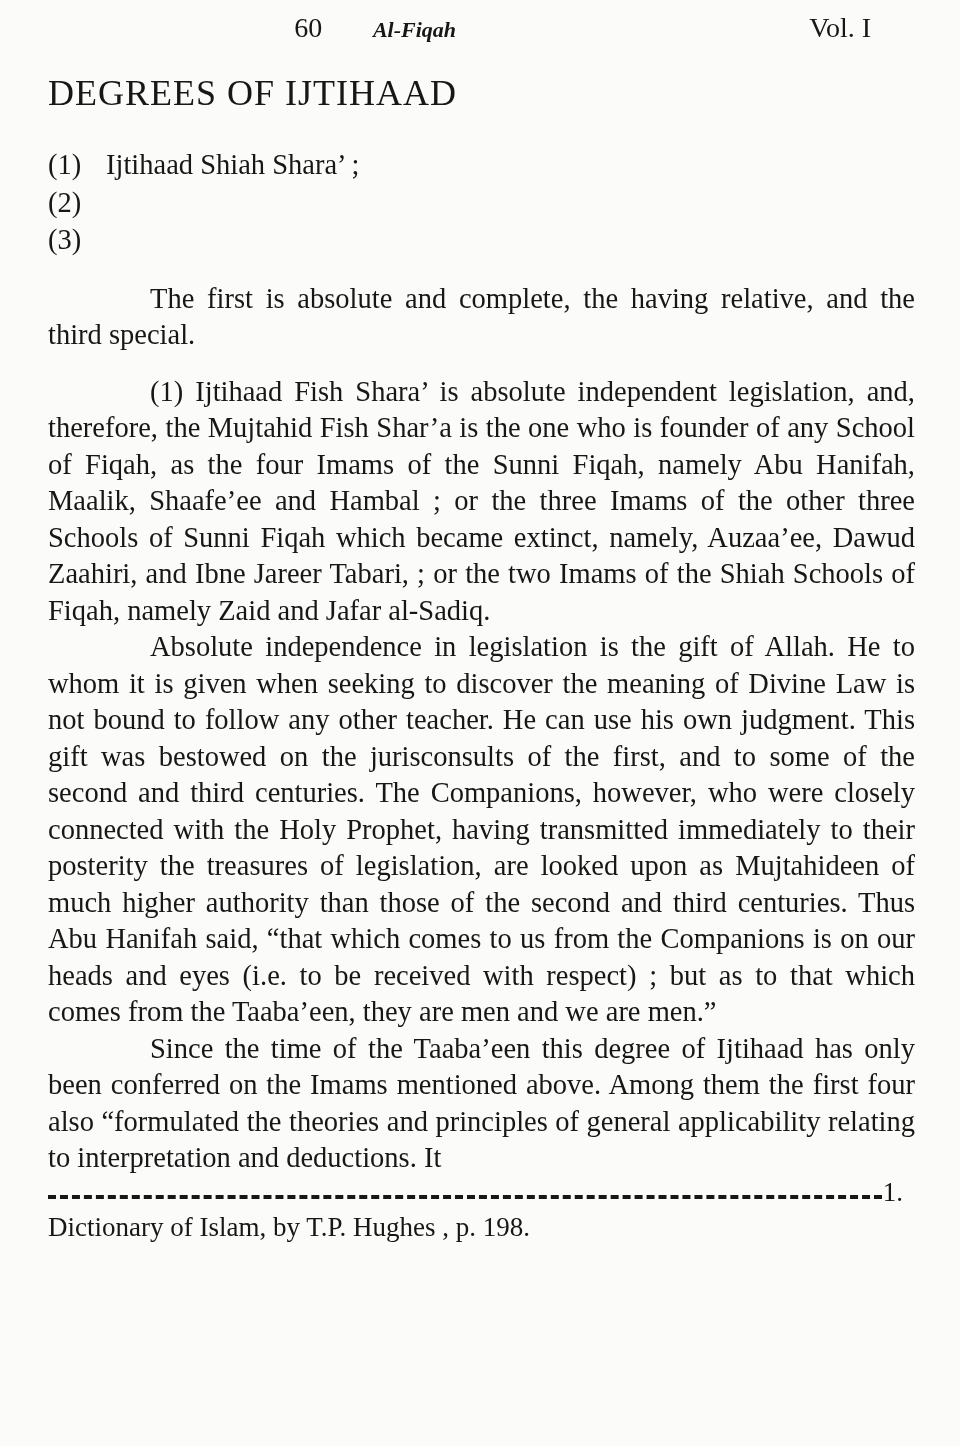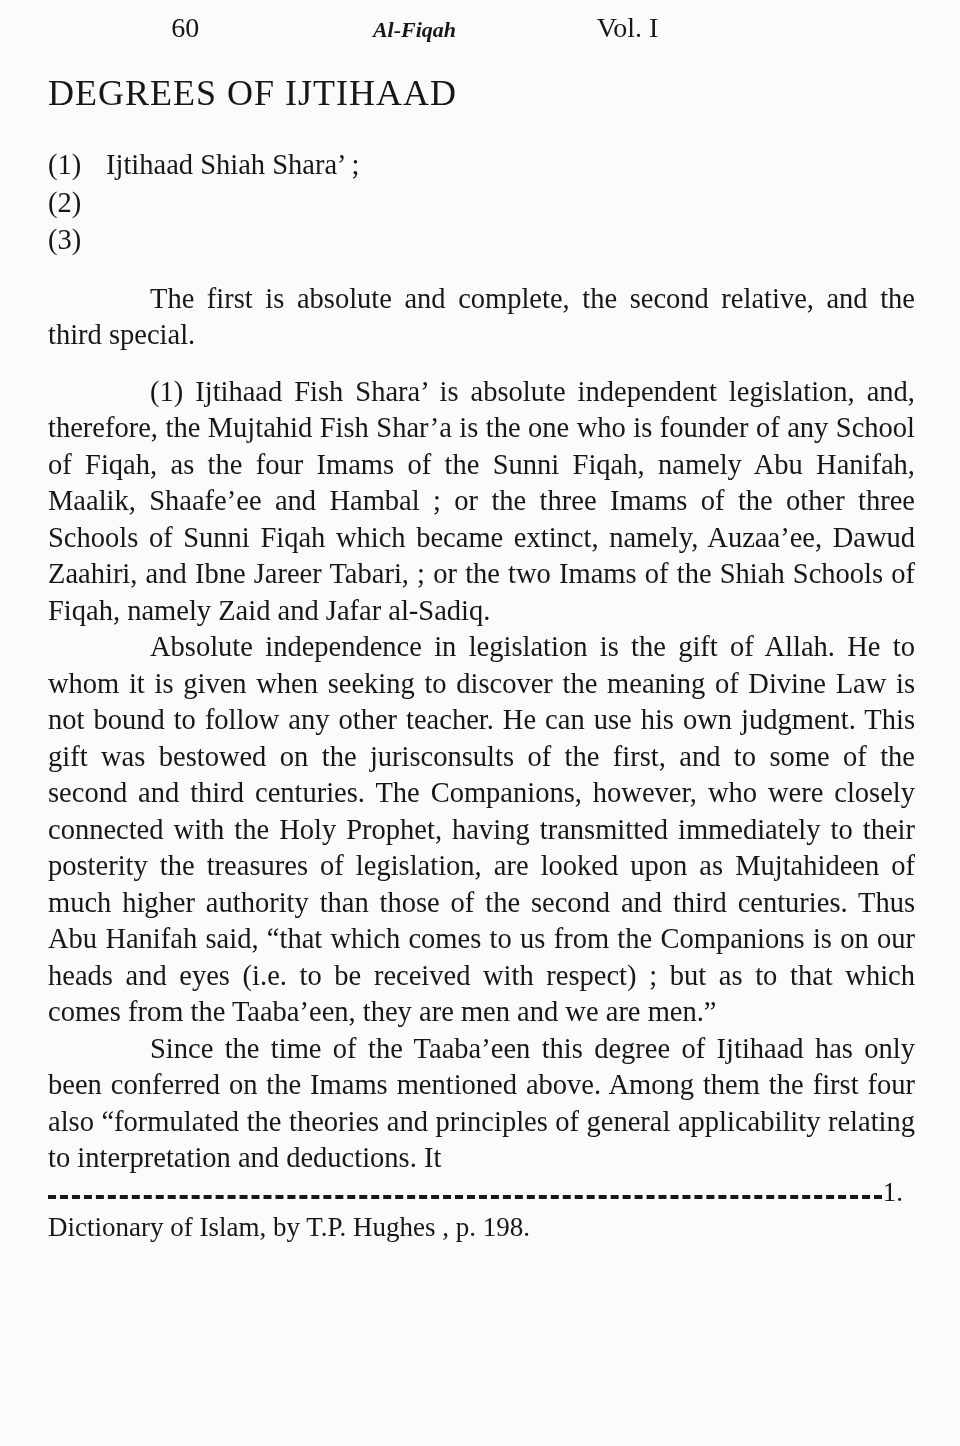--- a/index.html
+++ b/index.html
@@ -14,24 +14,24 @@
     width:960px; height:1446px;
     padding:10px 45px 0 48px;
     overflow:hidden;
     background:var(--paper,#fbfbfa);
   }
   
   .hdr {
     display:flex; align-items:baseline;
     font-size:28px; line-height:36px;
   }
-  .hdr-left  { flex:1 1 0; text-align:center; }
+  .hdr-left  { flex:1 1 0; text-align:right; }
   .hdr-mid   { flex:1 1 0; text-align:center; position:relative; left:-45px;
                font-weight:bold; font-style:italic; font-size:22px; }
-  .hdr-right { flex:1 1 0; padding-right:44px; }
+  .hdr-right { flex:1 1 0; text-align:right; padding-right:44px; }
 
   h1.heading {
     margin-top:27px;
     font-size:36px; line-height:37px;
     font-weight:normal; letter-spacing:1px;
   }
   p.intro {
     margin-top:25px;
     font-size:28.5px; line-height:37px;
     text-indent:100px;
@@ -86,21 +86,21 @@
       <span class="deg-text">Ijtihaad Shiah Shara’ ;</span>
     </div>
     <div class="deg-row">
       <span class="deg-marker">(2)</span>
     </div>
     <div class="deg-row">
       <span class="deg-marker">(3)</span>
     </div>
   </div>
 
-  <p class="para pA">The first is absolute and complete, the second relative, and the third special.</p>
+  <p class="para pA">The first is absolute and complete, the having relative, and the third special.</p>
   <p class="para pB">(1) Ijtihaad Fish Shara’ is absolute independent legislation, and, therefore, the Mujtahid Fish Shar’a is the one who is founder of any School of Fiqah, as the four Imams of the Sunni Fiqah, namely Abu Hanifah, Maalik, Shaafe’ee and Hambal ; or the three Imams of the other three Schools of Sunni Fiqah which became extinct, namely, Auzaa’ee, Dawud Zaahiri, and Ibne Jareer Tabari, ; or the two Imams of the Shiah Schools of Fiqah, namely Zaid and Jafar al-Sadiq.</p>
   <p class="para">Absolute independence in legislation is the gift of Allah. He to whom it is given when seeking to discover the meaning of Divine Law is not bound to follow any other teacher. He can use his own judgment. This gift was bestowed on the jurisconsults of the first, and to some of the second and third centuries. The Companions, however, who were closely connected with the Holy Prophet, having transmitted immediately to their posterity the treasures of legislation, are looked upon as Mujtahideen of much higher authority than those of the second and third centuries. Thus Abu Hanifah said, “that which comes to us from the Companions is on our heads and eyes (i.e. to be received with respect) ; but as to that which comes from the Taaba’een, they are men and we are men.”</p>
   <p class="para">Since the time of the Taaba’een this degree of Ijtihaad has only been conferred on the Imams mentioned above. Among them the first four also “formulated the theories and principles of general applicability relating to interpretation and deductions. It</p>
 
   <div class="fn-divider">
     <span class="fn-dashes"></span>
     <span class="fn-marker">1.</span>
   </div>
 
   <p class="footnote">Dictionary of Islam, by T.P. Hughes , p. 198.</p>

